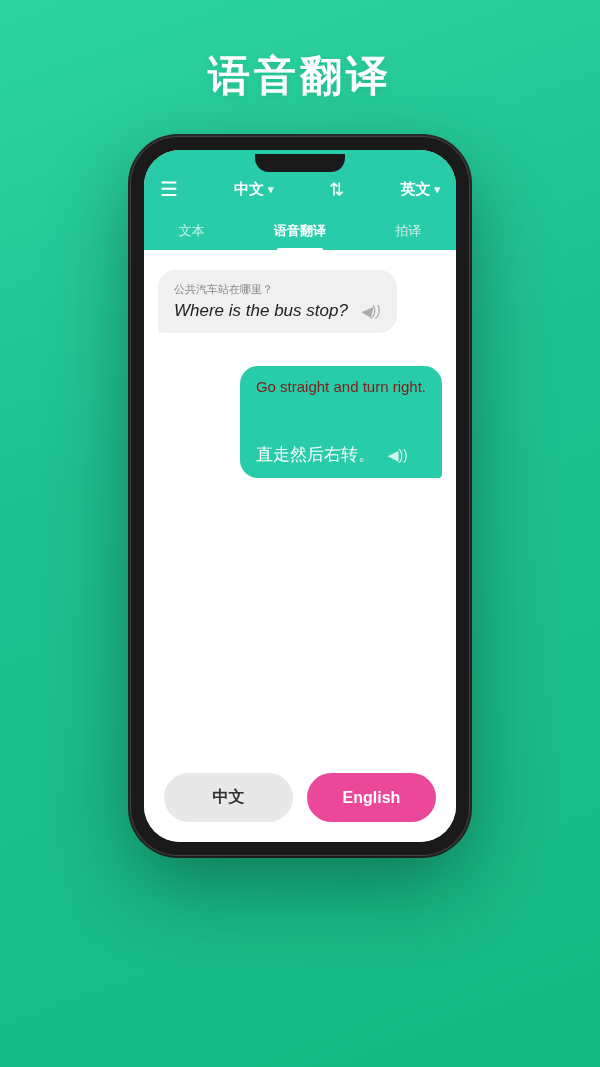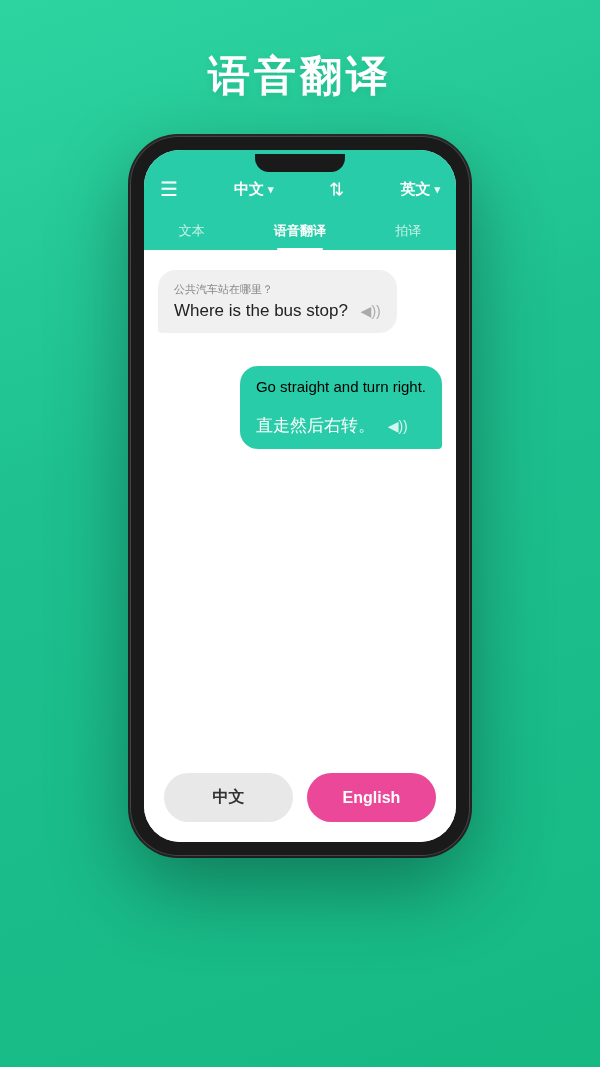--- a/index.html
+++ b/index.html
@@ -152,47 +152,49 @@
     .bubble-left .sub-text {
       font-size: 11px;
       color: #888;
       margin-bottom: 4px;
     }
 
     .bubble-left .main-text {
       font-size: 17px;
       color: #222;
       font-weight: 500;
+      font-style: italic;
     }
 
     .bubble-left .speaker {
       display: inline-block;
       margin-left: 8px;
       color: #aaa;
       font-size: 14px;
     }
 
     .bubble-right {
       align-self: flex-end;
       background: #29cca8;
       border-radius: 18px 18px 4px 18px;
       padding: 12px 16px;
       max-width: 85%;
     }
 
     .bubble-right .main-text-top {
       font-size: 15px;
-      color: #000000;
-      margin-bottom: 19px;
+      color: #7f1d1d;
+      margin-bottom: 0;
     }
 
     .bubble-right .main-text-bottom {
       font-size: 17px;
       color: white;
       font-weight: 500;
+      margin-top: 48px;
     }
 
     .bubble-right .speaker {
       display: inline-block;
       margin-left: 8px;
       color: rgba(255,255,255,0.8);
       font-size: 14px;
     }
 
     

